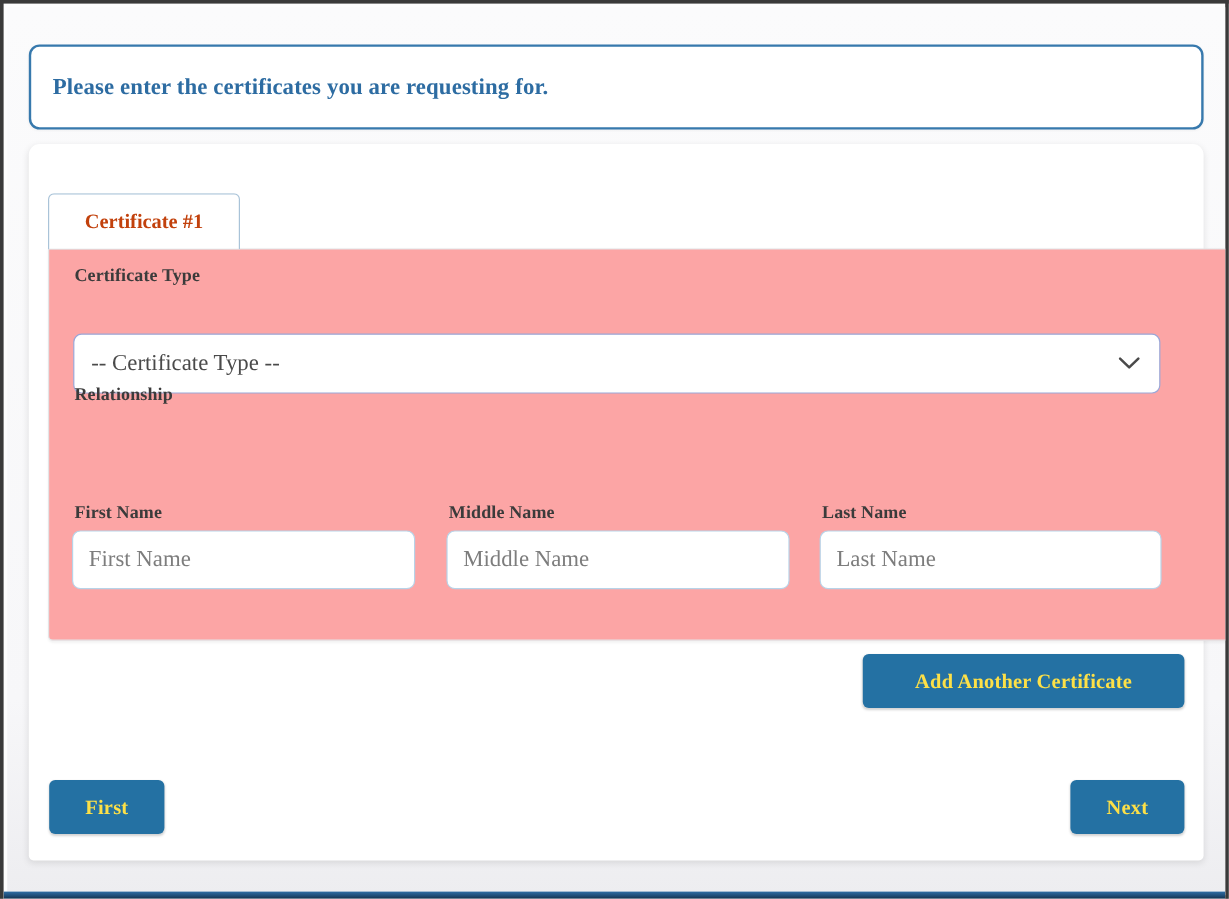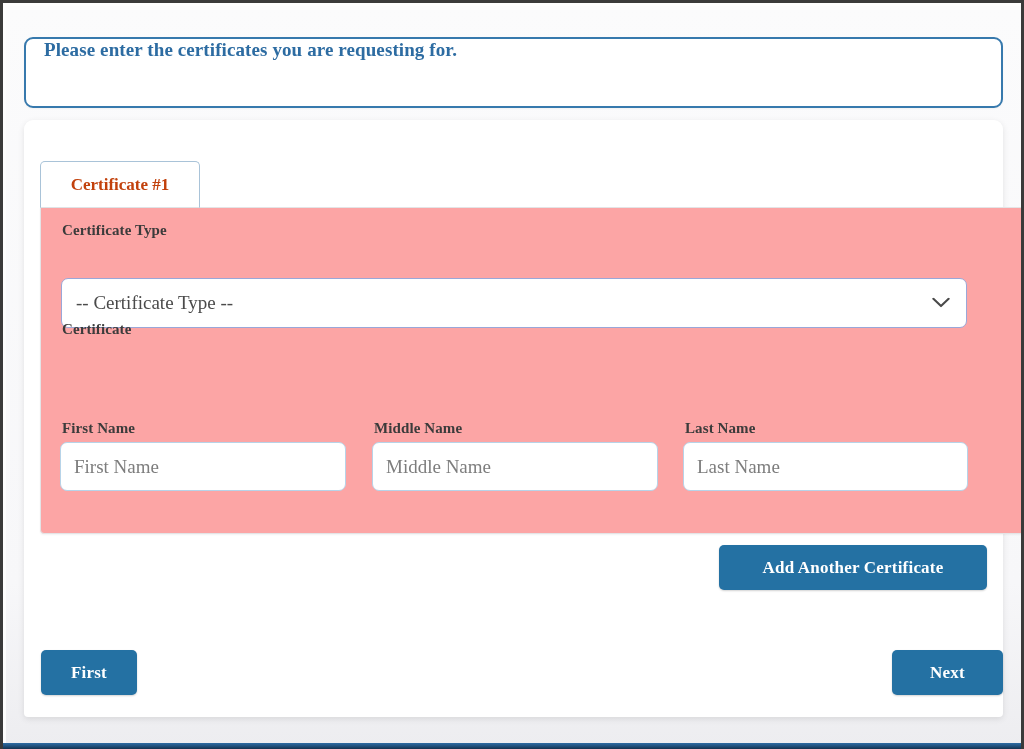--- a/index.html
+++ b/index.html
@@ -49,20 +49,21 @@
     position: absolute;
     left: 21px;
     top: 34px;
     width: 979px;
     height: 71px;
     box-sizing: border-box;
     background: #ffffff;
     border: 2px solid #3779ad;
     border-radius: 9px;
     display: flex;
+    align-items: center;
     box-shadow: 0 1px 2px rgba(0,0,0,0.04);
   }
   .alert-text {
     padding-left: 18px;
     font-size: 19px;
     font-weight: bold;
     color: #2d6ca2;
     letter-spacing: 0.1px;
   }
 
@@ -158,36 +159,36 @@
     padding-left: 13px;
     font-size: 19px;
     color: #7d7d7d;
   }
 
   
   .btn {
     position: absolute;
     box-sizing: border-box;
     background: #2471a3;
-    color: #ffffff;
+    color: #fde047;
     border: 0;
     border-radius: 5px;
     font-family: "Liberation Serif", "DejaVu Serif", serif;
     font-size: 17px;
     font-weight: bold;
     display: flex;
     align-items: center;
     justify-content: center;
     cursor: pointer;
     letter-spacing: 0.2px;
     box-shadow: 0 1px 2px rgba(0,0,0,0.18);
   }
   #btn-add   { left: 716px; top: 542px; width: 268px; height: 45px; }
   #btn-back  { left: 38px;  top: 647px; width: 96px;  height: 45px; }
-  #btn-next  { left: 889px; top: 647px; width: 111px;  height: 45px; }
+  #btn-next  { left: 889px; top: 647px; width: 95px;  height: 45px; }
 </style>
 </head>
 <body>
 
 <div class="screen">
   <div class="page-bg"></div>
 
   <div class="alert">
     <div class="alert-text">Please enter the certificates you are requesting for.</div>
   </div>
@@ -203,21 +204,21 @@
     <div class="field-label" style="left:21px; top:14px;">Certificate Type</div>
     <div class="select" style="left:20px; top:38px; width:906px; height:50px;">
       <span>-- Certificate Type --</span>
       <span class="chev">
         <svg width="18" height="11" viewBox="0 0 18 11" aria-hidden="true">
           <path d="M1.4 1.3 L9 8.6 L16.6 1.3" fill="none" stroke="#4a4a4a" stroke-width="2.1" stroke-linecap="round" stroke-linejoin="round"></path>
         </svg>
       </span>
     </div>
 
-    <div class="field-label" style="left:21px; top:113px;">Certificate</div>
+    <div class="field-label" style="left:21px; top:113px;">Relationship</div>
 
     <div class="field-label" style="left:21px; top:212px;">First Name</div>
     <div class="textinput" style="left:19px; top:234px; width:286px; height:49px;">First Name</div>
 
     <div class="field-label" style="left:333px; top:212px;">Middle Name</div>
     <div class="textinput" style="left:331px; top:234px; width:286px; height:49px;">Middle Name</div>
 
     <div class="field-label" style="left:644px; top:212px;">Last Name</div>
     <div class="textinput" style="left:642px; top:234px; width:285px; height:49px;">Last Name</div>
   </div>

